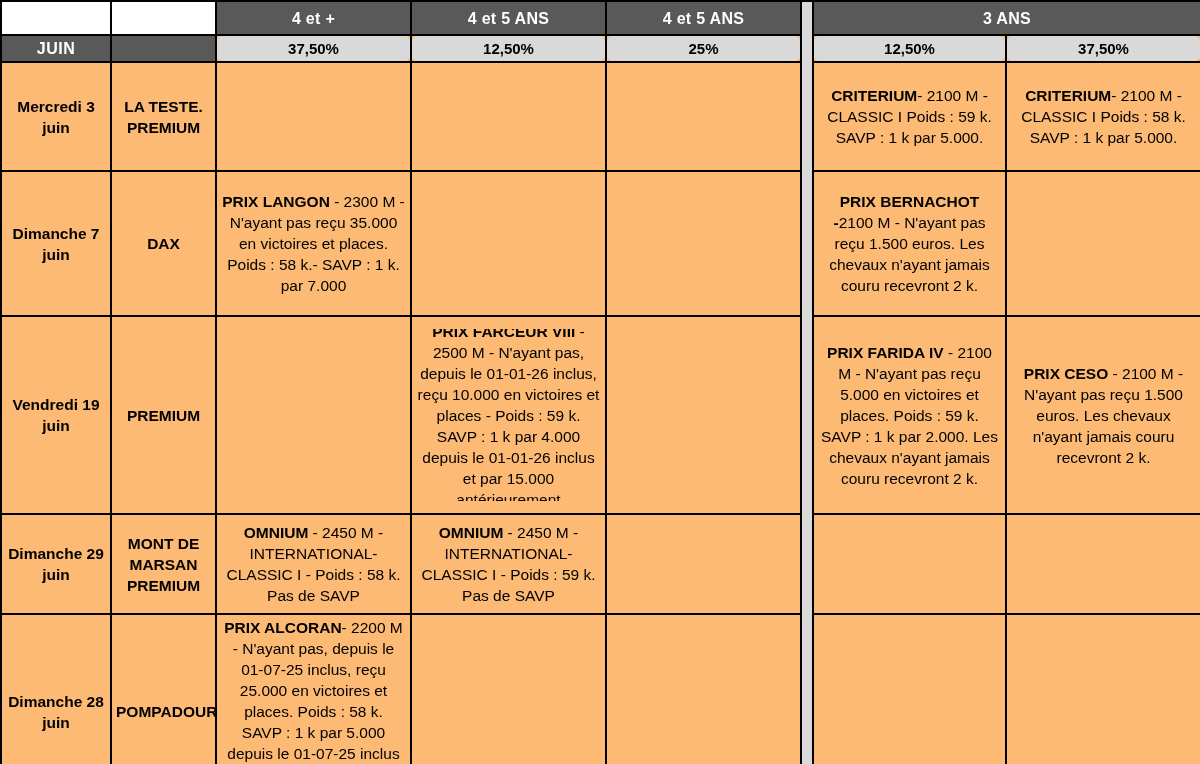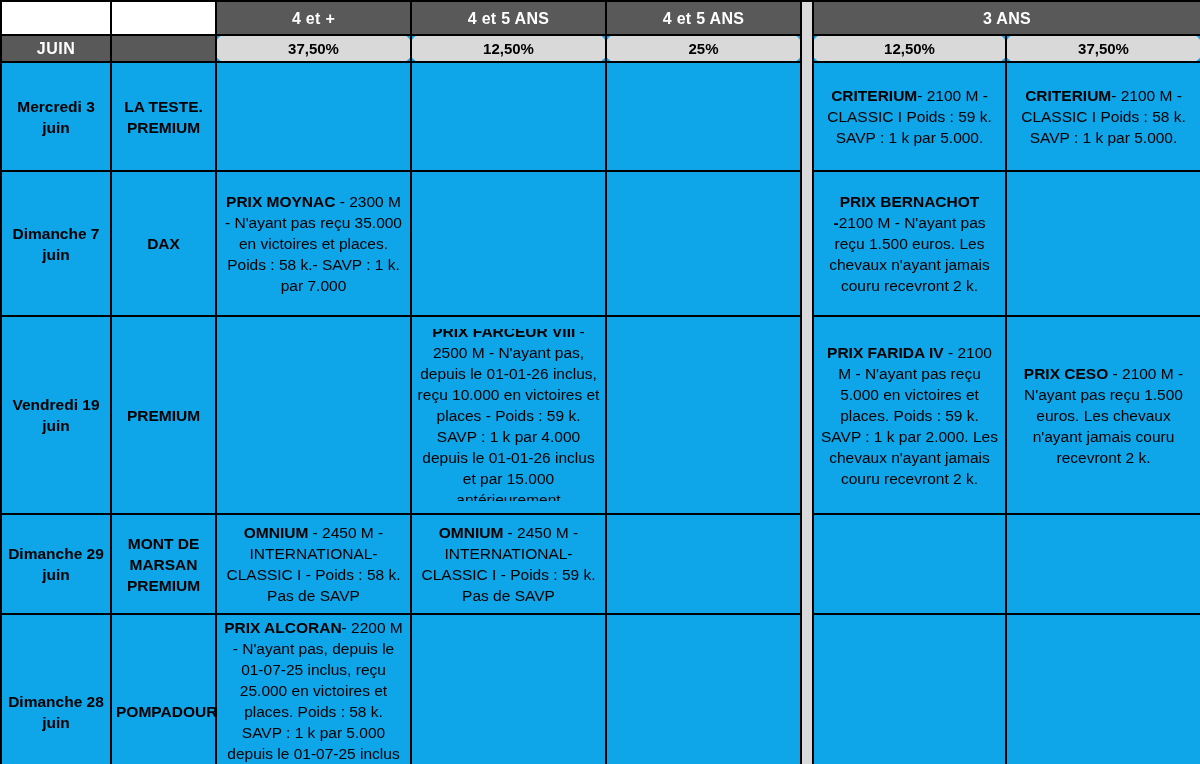--- a/index.html
+++ b/index.html
@@ -1,16 +1,16 @@
 <!DOCTYPE html>
 <html><head>
 <meta charset="utf-8">
 <style>
   html,body{margin:0;padding:0;background:#fff;}
-  .sheet{width:1200px;height:764px;overflow:hidden;background:#0ea5e9;}
+  .sheet{width:1200px;height:764px;overflow:hidden;background:#fdba74;}
   table.cal{border-collapse:collapse;table-layout:fixed;width:1200px;height:764px;
             font-family:"Liberation Sans","DejaVu Sans",sans-serif;color:#000;}
   td{border:2px solid #000;text-align:center;vertical-align:middle;
      padding:2px 6px;font-size:15.5px;line-height:21px;overflow:hidden;}
   td.hdr{background:#595959;color:#fff;font-weight:bold;font-size:16px;letter-spacing:.3px;}
   td.blank{background:#fff;}
   td.pct{background:#d9d9d9;color:#000;font-weight:bold;font-size:15px;border-radius:9px;}
   td.month{background:#595959;color:#fff;font-weight:bold;font-size:16px;letter-spacing:.5px;}
   td.sepcol{background:#d9d9d9;padding:0;}
   td.date,td.venue{font-weight:bold;padding:2px 4px;}
@@ -65,21 +65,21 @@
     <td class="race"><b></b><span></span></td>
     <td class="race"><b></b><span></span></td>
     <td class="race"><b></b><span></span></td>
     <td class="race"><b>CRITERIUM</b><span>- 2100 M - CLASSIC I Poids : 59 k. SAVP : 1 k par 5.000.</span></td>
     <td class="race"><b>CRITERIUM</b><span>- 2100 M - CLASSIC I Poids : 58 k. SAVP : 1 k par 5.000.</span></td>
   </tr>
 
   <tr class="r1">
     <td class="date">Dimanche 7 juin</td>
     <td class="venue">DAX</td>
-    <td class="race"><b>PRIX MOYNAC</b><span> - 2300 M - N'ayant pas reçu 35.000 en victoires et places. Poids : 58 k.- SAVP : 1 k. par 7.000</span></td>
+    <td class="race"><b>PRIX LANGON</b><span> - 2300 M - N'ayant pas reçu 35.000 en victoires et places. Poids : 58 k.- SAVP : 1 k. par 7.000</span></td>
     <td class="race"><b></b><span></span></td>
     <td class="race"><b></b><span></span></td>
     <td class="race"><b>PRIX BERNACHOT -</b><span>2100 M - N'ayant pas reçu 1.500 euros. Les chevaux n'ayant jamais couru recevront 2 k.</span></td>
     <td class="race"><b></b><span></span></td>
   </tr>
 
   <tr class="r2">
     <td class="date">Vendredi 19 juin</td>
     <td class="venue">PREMIUM</td>
     <td class="race"><b></b><span></span></td>

